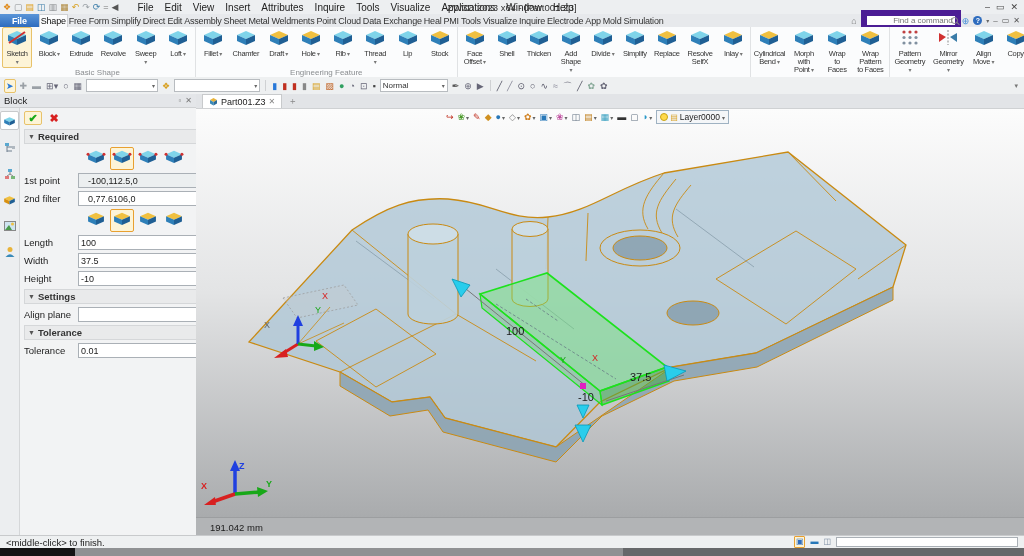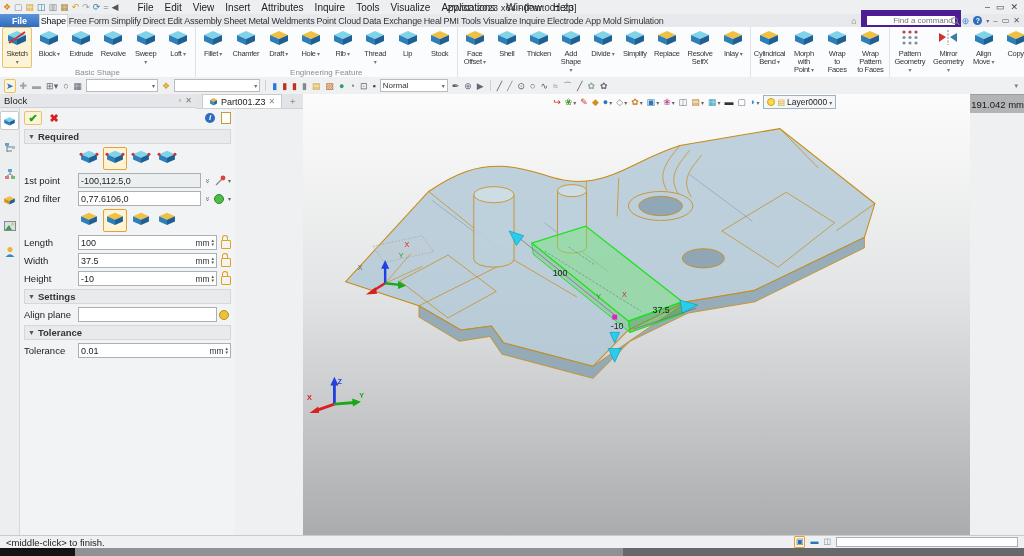--- a/index.html
+++ b/index.html
@@ -69,52 +69,52 @@
             text-align:center;font-style:italic;font-weight:bold;margin-left:auto;}
   .page-ico{width:8px;height:10px;background:#fff;border:1px solid #c79a3a;margin-left:3px;}
   .sect{height:13px;background:#e9eaeb;border:1px solid #d5d7d9;display:flex;align-items:center;
         font-size:9.5px;font-weight:bold;color:#333;padding:0 3px;margin:3px 0;}
   .sect .tri{font-size:7px;margin-right:3px;color:#555;}
   .opt-row{display:flex;justify-content:center;gap:2px;margin:3px 0;}
   .opt{border:1px solid transparent;padding:1px;border-radius:2px;}
   .opt.sel{background:#fdf4d7;border-color:#e8a030;}
   .f-row{display:flex;align-items:center;gap:2px;margin:3px 0;font-size:9.5px;}
   .f-label{width:52px;color:#222;flex:none;}
-  .f-input{flex:1;height:13px;border:1px solid #aab0b6;background:#fff;font-size:9px;padding:0 2px;color:#222;min-width:0;}
+  .f-input{flex:1;height:13px;border:1px solid #aab0b6;background:#fff;font-size:9px;padding:0 9px;color:#222;min-width:0;}
   .f-input.ro{background:#eceff0;}
   .chev2{font-size:8px;color:#567;transform:rotate(90deg);letter-spacing:-1px;flex:none;width:9px;text-align:center;}
   .car2{font-size:6px;color:#666;}
   .dim-box{flex:1;height:13px;border:1px solid #aab0b6;background:#fff;display:flex;align-items:center;min-width:0;}
   .dim-box input{border:none;width:100%;min-width:0;font-size:9px;padding:0 2px;background:transparent;color:#222;}
   .unit{font-size:8.5px;color:#333;flex:none;}
   .spin{display:flex;flex-direction:column;font-size:4.5px;line-height:4px;color:#555;padding:0 1px;flex:none;}
   .lock{width:8px;height:7px;border:1.5px solid #e0a020;border-radius:1px;position:relative;margin-left:2px;margin-top:4px;flex:none;}
   .lock::before{content:"";position:absolute;width:4px;height:4px;border:1.5px solid #e0a020;border-bottom:none;
                 border-radius:3px 3px 0 0;top:-6px;left:0px;}
   .sprout{width:8px;height:8px;border-radius:50%;position:relative;flex:none;margin-right:2px;}
   .sprout.green{background:#50bc46;border:1px solid #2a8a2a;}
   .sprout.yellow{background:#ecc236;border:1px solid #bb8f10;}
   
-  .viewport{position:absolute;top:94px;left:196px;right:0;bottom:20px;display:flex;flex-direction:row;}
+  .viewport{position:absolute;top:94px;left:196px;right:0;bottom:20px;display:flex;flex-direction:column;}
   .doc-tabs{height:14px;background:#e2e4e7;display:flex;align-items:flex-end;padding-left:6px;border-bottom:1px solid #cfd1d3;}
   .doc-tab{height:13px;background:#fff;border:1px solid #c8cacc;border-bottom:none;display:flex;align-items:center;
            gap:3px;padding:0 6px;font-size:9px;color:#222;}
   .doc-close{color:#888;font-size:8px;}
   .doc-plus{font-size:9px;color:#888;padding:0 6px;}
   .vp-canvas{position:relative;flex:1;background:linear-gradient(#fcfcfc 0%,#e3e4e5 45%,#a9abad 100%);overflow:hidden;}
   .vp-hints{position:absolute;top:2px;left:6px;font-size:9.5px;color:#333;line-height:11px;z-index:3;}
   .vp-tools{position:absolute;top:1px;left:250px;display:flex;align-items:center;gap:4px;z-index:3;}
   .vico{font-size:9px;line-height:12px;}
   .vico .car2{margin-left:1px;}
   .layer-combo{display:flex;align-items:center;gap:2px;border:1px solid #9fb2c2;background:#f4f6f8;height:12px;
                font-size:8.5px;padding:0 3px;color:#222;}
   .bulb{width:6px;height:6px;border-radius:50%;background:#ffd94a;border:1px solid #c9a416;}
   .lfold{color:#d8a020;font-size:8px;}
   .measure-strip{height:18px;background:#b2b4b6;border-top:1px solid #9c9ea0;display:flex;align-items:center;
-                 font-size:9.5px;color:#1a1a1a;padding-left:1px;}
+                 font-size:9.5px;color:#1a1a1a;padding-left:14px;}
   svg.scene{position:absolute;inset:0;}
   
   .statusbar{position:absolute;left:0;right:0;bottom:8px;height:12px;background:#eef0f1;border-top:1px solid #c8cacc;
              display:flex;align-items:center;font-size:9.5px;color:#222;padding:0 6px;}
   .sb-right{margin-left:auto;display:flex;align-items:center;gap:5px;}
   .sb-ico{font-size:8px;line-height:10px;}
   .sb-ico.hl{border:1px solid #e8a030;background:#fdf4d7;border-radius:1px;padding:0 1px;}
   .sb-input{width:180px;height:8px;border:1px solid #aab0b6;background:#fff;}
   
   .bottomstrip{position:absolute;left:0;right:0;bottom:0;height:8px;background:#8f9193;}

